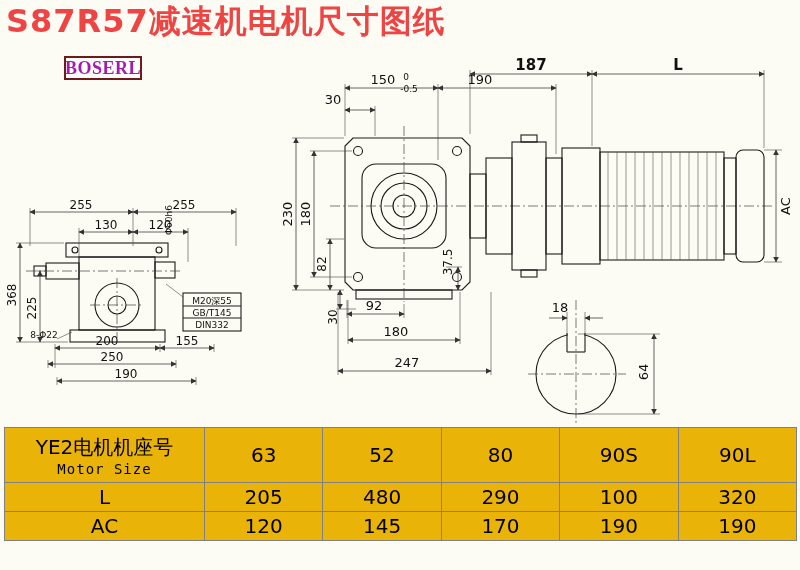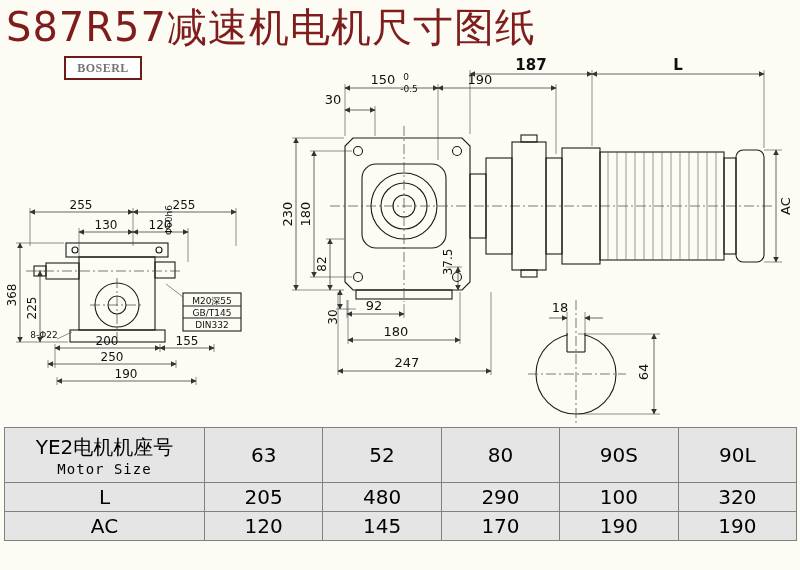--- a/index.html
+++ b/index.html
@@ -5,46 +5,46 @@
   html,body{margin:0;padding:0;}
   body{
     width:800px;height:570px;position:relative;
     background:#fcfcf5;
     font-family:"DejaVu Sans",sans-serif;
     overflow:hidden;
   }
   .page{position:absolute;inset:0;}
   .title{
     position:absolute;left:6px;top:0px;
-    font-size:40px;font-weight:normal;color:#7f1d1d;
+    font-size:32px;font-weight:bold;color:#ef4444;
     letter-spacing:1px;white-space:nowrap;
   }
   .logo{
     position:absolute;left:64px;top:56px;width:78px;height:24px;
     border:2px solid #6d1a1a;background:#fff;
     display:flex;align-items:center;justify-content:center;box-sizing:border-box;
   }
   .logo span{
-    color:#737373;font-weight:bold;font-size:12px;
+    color:#a21caf;font-weight:bold;font-size:18px;
     font-family:"Liberation Serif",serif;letter-spacing:.5px;
   }
   svg.draw{position:absolute;left:0;top:0;}
   svg .geo{stroke:#1a1a1a;stroke-width:1.1;fill:none;}
   svg .dim{stroke:#333;stroke-width:.75;fill:none;}
   svg .ext{stroke:#444;stroke-width:.6;fill:none;}
   svg .cl{stroke:#444;stroke-width:.7;fill:none;stroke-dasharray:10 3 2 3;}
   svg .fins{stroke:#555;stroke-width:.6;fill:none;}
   svg text{font-family:"DejaVu Sans",sans-serif;fill:#111;text-anchor:middle;stroke:none;}
   svg .d{font-size:12px;}
   svg .d13{font-size:13px;}
   svg .sm{font-size:9px;}
   svg .lg{font-size:15px;font-weight:bold;}
   .size-table{
     position:absolute;left:4px;top:427px;width:793px;
-    border-collapse:collapse;table-layout:fixed;background:#e5e5e5;
+    border-collapse:collapse;table-layout:fixed;background:#eab308;
   }
   .size-table td{
     border:1px solid #808080;text-align:center;vertical-align:middle;
     font-size:20px;color:#000;padding:0;
   }
   .size-table tr.hdr td{height:54px;}
   .size-table tr.row td{height:28px;}
   .size-table .en{font-family:"DejaVu Sans Mono",monospace;font-size:14px;letter-spacing:1px;}
 </style>
 </head>

